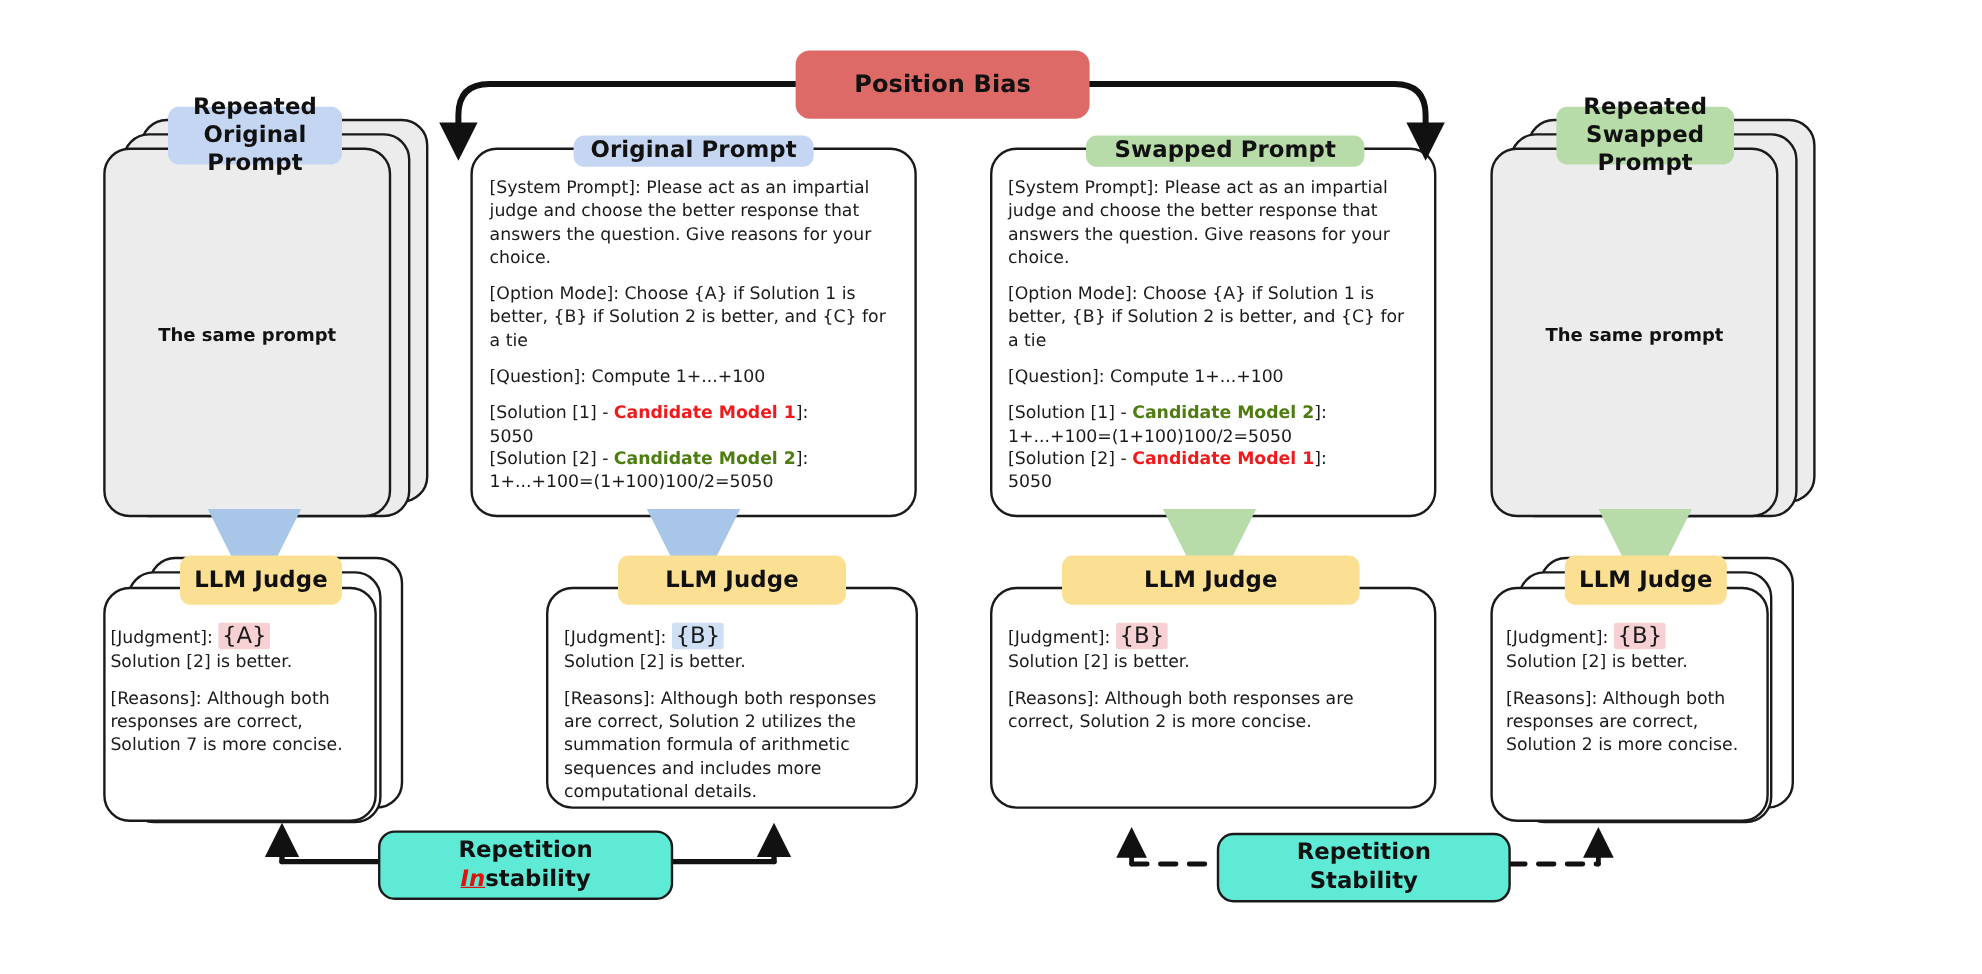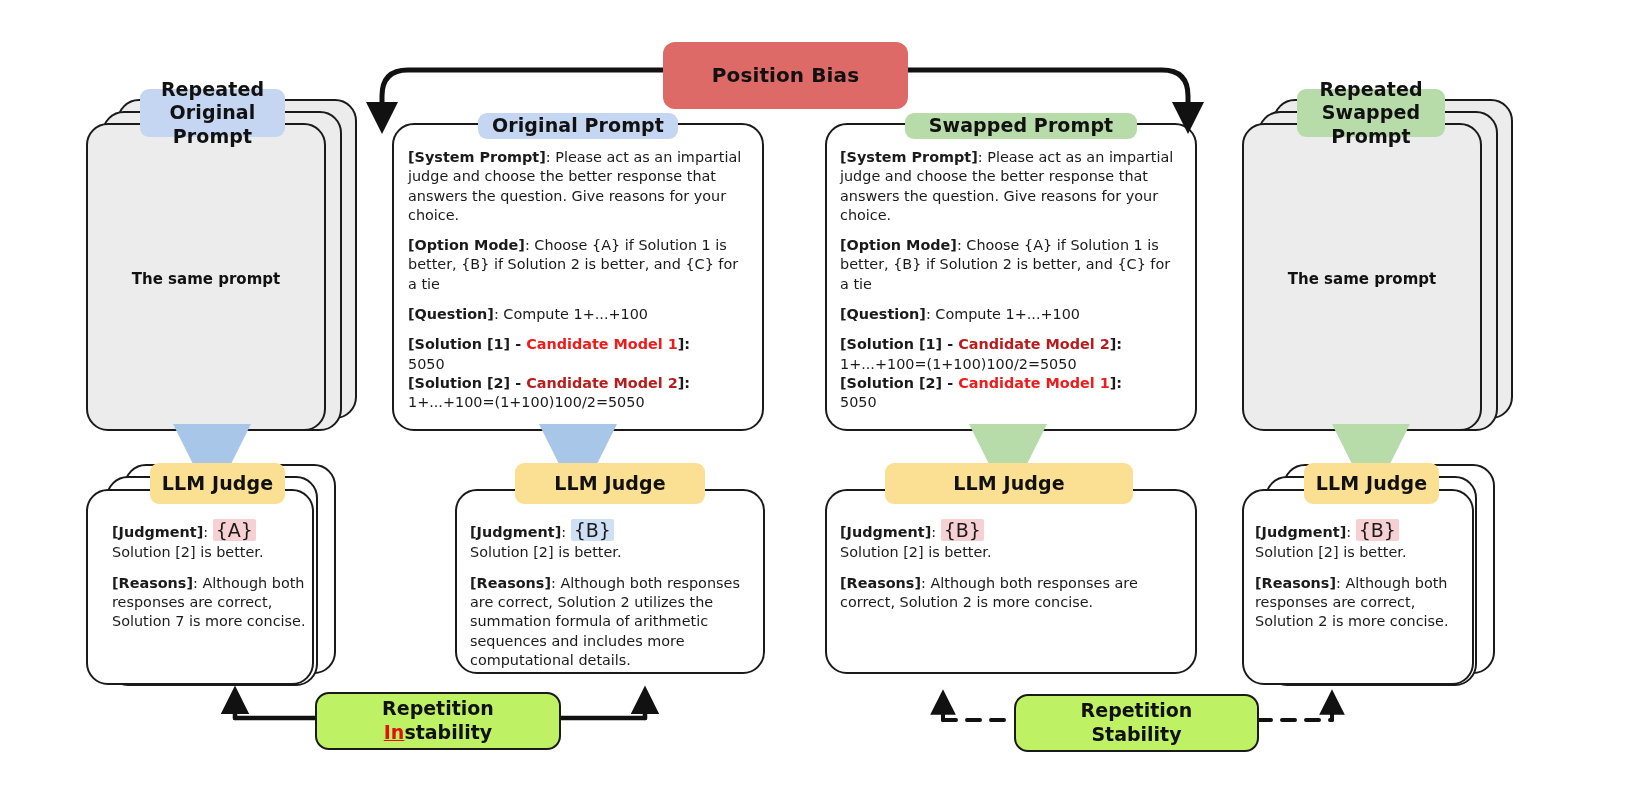--- a/index.html
+++ b/index.html
@@ -60,23 +60,23 @@
   .body {
     position: absolute;
     z-index: 30;
     font-size: 14.4px;
     line-height: 1.34;
     color: #1a1a1a;
   }
   .body p { margin: 0 0 11px 0; }
   .body p:last-child { margin-bottom: 0; }
   .body .tight { margin-bottom: 0; }
-  b { font-weight: 700; }
+  b { font-weight: 400; }
   .m1 { color: #ef1b1b; font-weight: 700; }
-  .m2 { color: #b91c1c; font-weight: 700; }
+  .m2 { color: #4d7c0f; font-weight: 700; }
 
   .centertext {
     position: absolute;
     z-index: 30;
     font-size: 15px;
     font-weight: 700;
     color: #111;
     text-align: center;
     width: 100%;
   }
@@ -85,34 +85,34 @@
     font-size: 19px;
     padding: 0 3px;
     border-radius: 2px;
   }
   .verdict.pink { background: #f6d0d3; }
   .verdict.blue { background: #cfe0f5; }
 
   
   .summary {
     position: absolute;
-    background: #bef264;
+    background: #5eead4;
     border: 2.5px solid #1a1a1a;
     border-radius: 14px;
     display: flex;
     align-items: center;
     justify-content: center;
     z-index: 25;
     text-align: center;
     font-size: 19px;
     font-weight: 700;
     line-height: 1.26;
     color: #111;
   }
-  .redin { color: #e10f0f; text-decoration: underline; }
+  .redin { color: #e10f0f; text-decoration: underline; font-style: italic; }
 
   svg.overlay { position: absolute; left: 0; top: 0; width: 1652px; height: 812px; z-index: 20; pointer-events: none; }
 </style>
 </head>
 <body>
 
 <div class="stage">
 
   <svg class="overlay" viewBox="0 0 1652 812">
     <defs>
@@ -140,34 +140,34 @@
     <path d="M 943,720 L 1014,720" fill="none" stroke="#111" stroke-width="4" stroke-linecap="round" stroke-dasharray="13 11"></path>
     <path d="M 1332,720 L 1332,702" fill="none" stroke="#111" stroke-width="4" stroke-linecap="round" marker-end="url(#ablk)"></path>
     <path d="M 1258,720 L 1332,720" fill="none" stroke="#111" stroke-width="4" stroke-linecap="round" stroke-dasharray="13 11"></path>
 
     <path d="M 212,428 L 212,463" fill="none" stroke="#a8c6e8" stroke-width="15" marker-end="url(#ablu)"></path>
     <path d="M 578,428 L 578,463" fill="none" stroke="#a8c6e8" stroke-width="15" marker-end="url(#ablu)"></path>
     <path d="M 1008,428 L 1008,463" fill="none" stroke="#b7dcaa" stroke-width="15" marker-end="url(#agrn)"></path>
     <path d="M 1371,428 L 1371,463" fill="none" stroke="#b7dcaa" stroke-width="15" marker-end="url(#agrn)"></path>
   </svg>
 
-  <div class="badge red" style="left:663px; top:42px; width:245px; height:67px; font-size:20px; border-radius:12px;">Position Bias</div>
+  <div class="badge red" style="left:663px; top:42px; width:245px; height:57px; font-size:20px; border-radius:12px;">Position Bias</div>
 
   <div class="stackcard" style="left:117px; top:99px;  width:240px; height:320px;"></div>
   <div class="stackcard" style="left:102px; top:111px; width:240px; height:320px;"></div>
   <div class="card grey" style="left:86px;  top:123px; width:240px; height:308px; z-index:5;"></div>
   <div class="badge blue" style="left:140px; top:89px; width:145px; height:48px;">Repeated
 Original Prompt</div>
   <div class="centertext" style="left:86px; top:270px; width:240px;">The same prompt</div>
 
   <div class="stackcard white" style="left:124px; top:464px; width:212px; height:210px;"></div>
   <div class="stackcard white" style="left:106px; top:476px; width:212px; height:210px;"></div>
   <div class="card" style="left:86px; top:489px; width:228px; height:196px; z-index:5;"></div>
   <div class="badge yellow" style="left:150px; top:463px; width:135px; height:41px;">LLM Judge</div>
-  <div class="body" style="left:112px; top:518px; width:205px;">
+  <div class="body" style="left:92px; top:518px; width:205px;">
     <p class="tight">
       <b>[Judgment]</b><span>: </span><span class="verdict pink">{A}</span>
     </p>
     <p>Solution [2] is better.</p>
     <p><b>[Reasons]</b><span>: Although both responses are correct, Solution 7 is more concise.</span></p>
   </div>
 
   <div class="card" style="left:392px; top:123px; width:372px; height:308px; z-index:5;"></div>
   <div class="badge blue" style="left:478px; top:113px; width:200px; height:26px;">Original Prompt</div>
   <div class="body" style="left:408px; top:148px; width:340px;">

